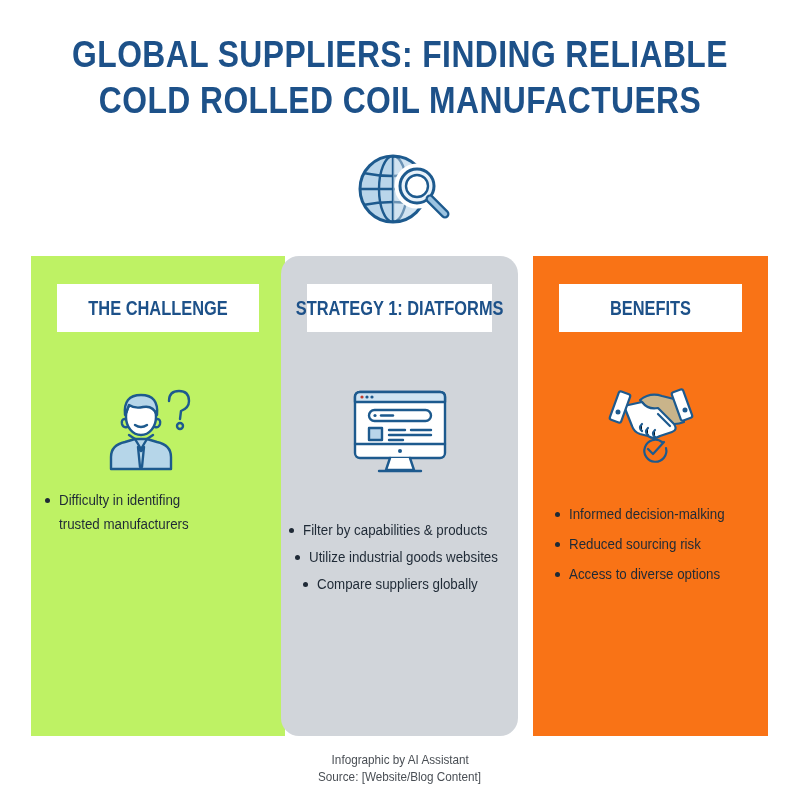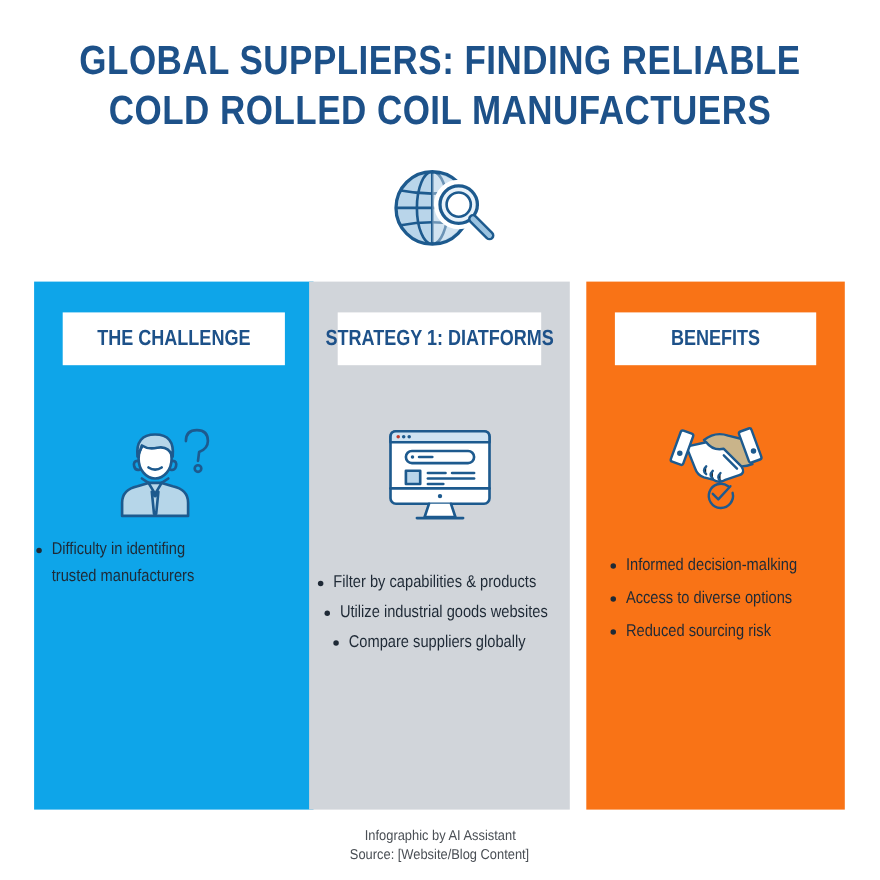--- a/index.html
+++ b/index.html
@@ -8,22 +8,22 @@
     font-family: "Liberation Sans", sans-serif;
   }
   .title {
     position: absolute; left: 0; top: 32px; width: 800px; text-align: center;
     color: #1d5189; font-weight: bold; font-size: 37px; line-height: 46px;
     letter-spacing: 0.5px; transform: scaleX(0.86); transform-origin: center;
   }
   .title div { white-space: nowrap; }
   .hero-icon { position: absolute; left: 355px; top: 146px; width: 100px; height: 86px; }
   .panel { position: absolute; top: 256px; height: 480px; }
-  .panel.p1 { left: 31px; width: 254px; background: #0ea5e9; }
-  .panel.p2 { left: 281px; width: 237px; background: #d1d5da; }
+  .panel.p1 { left: 31px; width: 254px; background: #bef264; }
+  .panel.p2 { left: 281px; width: 237px; background: #d1d5da; border-radius: 18px; }
   .panel.p3 { left: 533px; width: 235px; background: #f97316; }
   .header-box {
     position: absolute; top: 28px; left: 26px; right: 26px; height: 48px; background: #ffffff;
     display: flex; align-items: center; justify-content: center;
   }
   .header-box span {
     color: #1d5189; font-weight: bold; font-size: 20px; white-space: nowrap;
     display: inline-block; transform: scaleX(0.82);
   }
   .panel-icon { position: absolute; width: 110px; height: 90px; }
@@ -33,21 +33,21 @@
   ul.bullets {
     position: absolute; list-style: none; margin: 0; padding: 0;
     color: #1f2a36; font-size: 15.5px; line-height: 24px;
   }
   ul.bullets li { position: relative; padding-left: 16px; white-space: nowrap; }
   ul.bullets li::before {
     content: ""; position: absolute; left: 2px; top: 10px; width: 5px; height: 5px;
     border-radius: 50%; background: #1f2a36;
   }
   ul.bullets li span { display: inline-block; transform: scaleX(0.86); transform-origin: left; }
-  .p1 ul.bullets { left: 0; top: 232px; }
+  .p1 ul.bullets { left: 12px; top: 232px; }
   .p1 ul.bullets li.wrap { white-space: normal; width: 180px; line-height: 24px; }
   .p1 ul.bullets li.wrap span { transform: scaleX(0.86); }
   .p2 ul.bullets { left: 6px; top: 262px; }
   .p2 ul.bullets li:nth-child(2) { margin-left: 6px; }
   .p2 ul.bullets li:nth-child(3) { margin-left: 14px; }
   .p2 ul.bullets li { margin-bottom: 3px; }
   .p3 ul.bullets { left: 20px; top: 246px; }
   .p3 ul.bullets li { margin-bottom: 6px; }
   .footer {
     position: absolute; left: 0; top: 751px; width: 800px; text-align: center;
@@ -158,21 +158,21 @@
       <path d="M55 54 Q51 58 55 61"></path>
       <path d="M58 38 L70 50"></path>
       <rect x="14" y="16" width="12" height="30" rx="2" transform="rotate(20 20 31)" fill="#ffffff"></rect>
       <circle cx="18" cy="36" r="1.4" fill="#1d5a8e"></circle>
       <path d="M66 72 A11 11 0 1 1 62 66" fill="none"></path>
       <path d="M48 73 L53 78 L64 66" fill="none"></path>
     </g>
   </svg>
   <ul class="bullets">
     <li><span>Informed decision-malking</span></li>
+    <li><span>Reduced sourcing risk</span></li>
     <li><span>Access to diverse options</span></li>
-    <li><span>Reduced sourcing risk</span></li>
   </ul>
 </div>
 
 <div class="footer">
   <div><span>Infographic by AI Assistant</span></div>
   <div><span>Source: [Website/Blog Content]</span></div>
 </div>
 
 </body></html>

